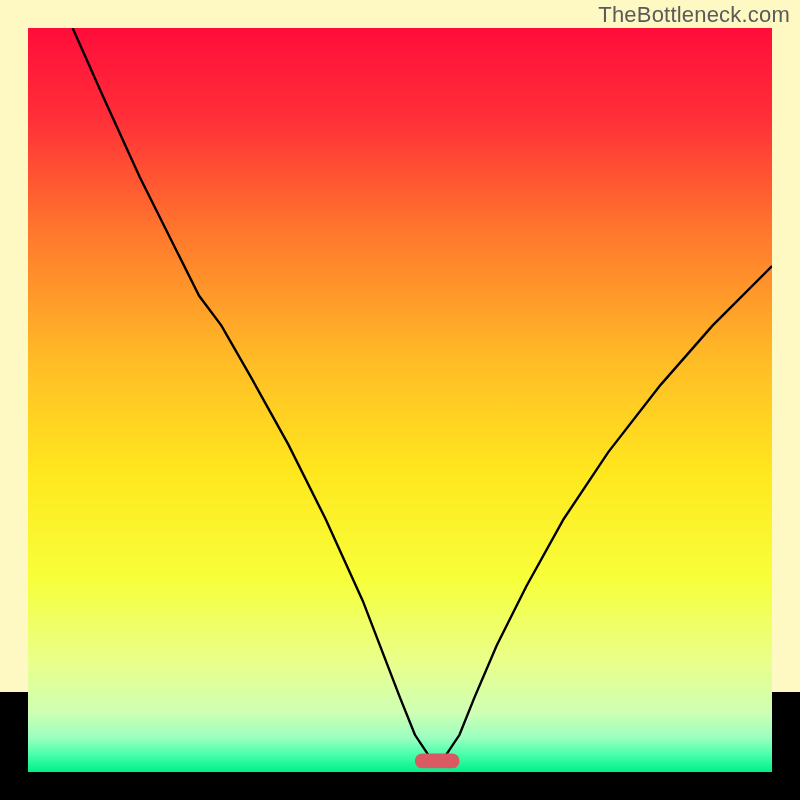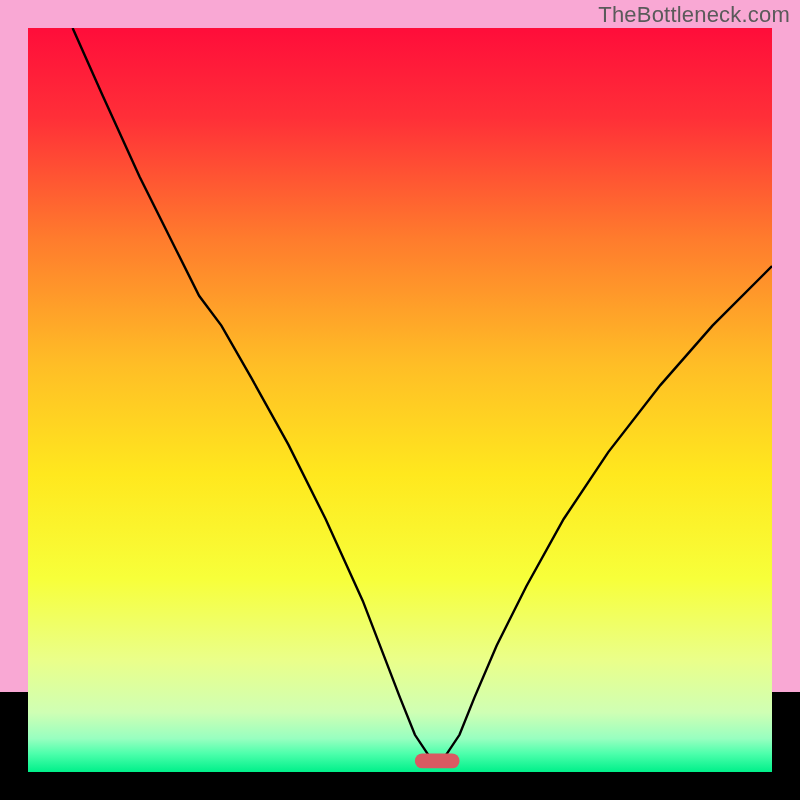--- a/index.html
+++ b/index.html
@@ -7,21 +7,21 @@
     padding: 0;
     width: 800px;
     height: 800px;
     background: #000;
     overflow: hidden;
   }
   .frame {
     position: relative;
     width: 800px;
     height: 692px;
-    background: #f9a8d4;
+    background: #fef9c3;
   }
   .watermark {
     position: absolute;
     top: 2px;
     right: 10px;
     font-family: Arial, Helvetica, sans-serif;
     font-size: 22px;
     font-weight: 500;
     color: #5a5a5a;
     letter-spacing: 0.2px;

